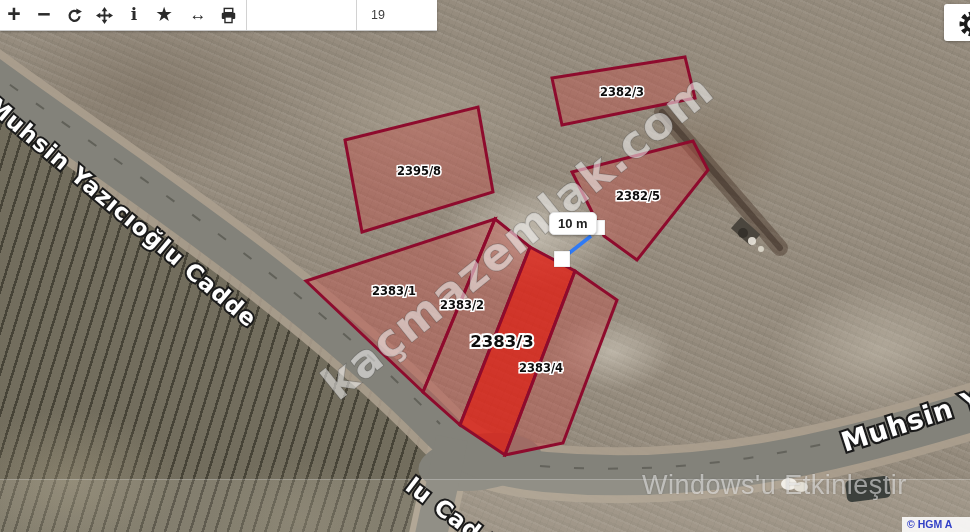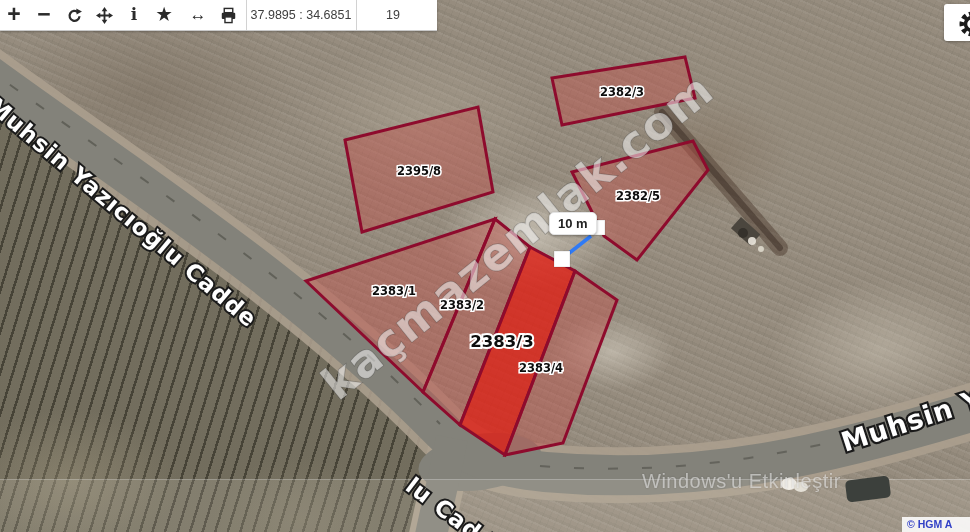--- a/index.html
+++ b/index.html
@@ -45,37 +45,37 @@
     color:#2b2b2b;font-weight:bold;cursor:pointer;
   }
   .tbtn svg{vertical-align:middle;}
   .sep{position:absolute;top:0;width:1px;height:30px;background:#d2d2d2;}
   .coords{
     position:absolute;left:246px;top:0;width:110px;height:30px;line-height:30px;
     text-align:center;font-size:12.5px;color:#3e3e3e;
   }
   .zoomlvl{
     position:absolute;left:356px;top:0;width:44px;height:16px;line-height:30px;
-    text-align:right;font-size:12.5px;color:#3e3e3e;
+    text-align:center;font-size:12.5px;color:#3e3e3e;
   }
   
   .measure-tip{
     position:absolute;left:549px;top:212px;background:#fff;border:1px solid #e3e3e3;
     border-radius:5px;padding:3px 8px;font-size:13px;color:#222;
     box-shadow:0 1px 3px rgba(0,0,0,.35);
     font-weight:bold;
   }
   .gearbox{
     position:absolute;left:944px;top:4px;width:44px;height:37px;background:#fff;
     border-radius:3px;box-shadow:0 1px 3px rgba(0,0,0,.3);cursor:pointer;
   }
   .gearbox svg{position:absolute;left:13px;top:5px;}
   .win-activate{
     position:absolute;left:642px;top:470px;color:rgba(248,248,248,.55);
-    font-size:20px;letter-spacing:.5px;text-shadow:0 0 2px rgba(0,0,0,.2);
+    font-size:27px;letter-spacing:.5px;text-shadow:0 0 2px rgba(0,0,0,.2);
   }
   .win-activate-sub{
     position:absolute;left:642px;top:496px;color:rgba(248,248,248,.48);
     font-size:15px;text-shadow:0 0 2px rgba(0,0,0,.2);
   }
   .attribution{
     position:absolute;left:902px;top:517px;width:68px;height:15px;line-height:15px;
     background:rgba(255,255,255,.88);color:#3240c6;font-size:10.5px;font-weight:bold;
     padding-left:5px;white-space:nowrap;
   }
@@ -179,21 +179,20 @@
     <div class="tbtn" style="left:150px;font-size:17px;" data-name="favorites-button">★</div>
     <div class="tbtn" style="left:184px;font-size:17px;" data-name="measure-button">↔</div>
     <div class="tbtn" style="left:214px;" data-name="print-button">
       <svg width="17" height="17" viewBox="0 0 24 24" data-name="print-icon">
         <rect x="6" y="2" width="12" height="6" fill="none" stroke="#2b2b2b" stroke-width="2"></rect>
         <rect x="2.5" y="8" width="19" height="9" rx="1.5" fill="#2b2b2b"></rect>
         <rect x="7" y="14" width="10" height="8" fill="#fff" stroke="#2b2b2b" stroke-width="2"></rect>
       </svg>
     </div>
     <div class="sep" style="left:246px;" data-name="toolbar-separator"></div>
-    <div class="coords" data-name="coordinates-readout">37.9895 : 34.6851</div>
     <div class="sep" style="left:356px;" data-name="toolbar-separator"></div>
     <div class="zoomlvl" data-name="zoom-level-readout">19</div>
   </div>
 
   <div class="gearbox" data-name="settings-button">
     <svg width="30" height="30" viewBox="0 0 30 30" data-name="gear-icon">
       <circle cx="15" cy="15" r="10" fill="none" stroke="#1b1b1b" stroke-width="5" stroke-dasharray="4.2 3.1"></circle>
       <circle cx="15" cy="15" r="6.5" fill="none" stroke="#1b1b1b" stroke-width="3.5"></circle>
     </svg>
   </div>

